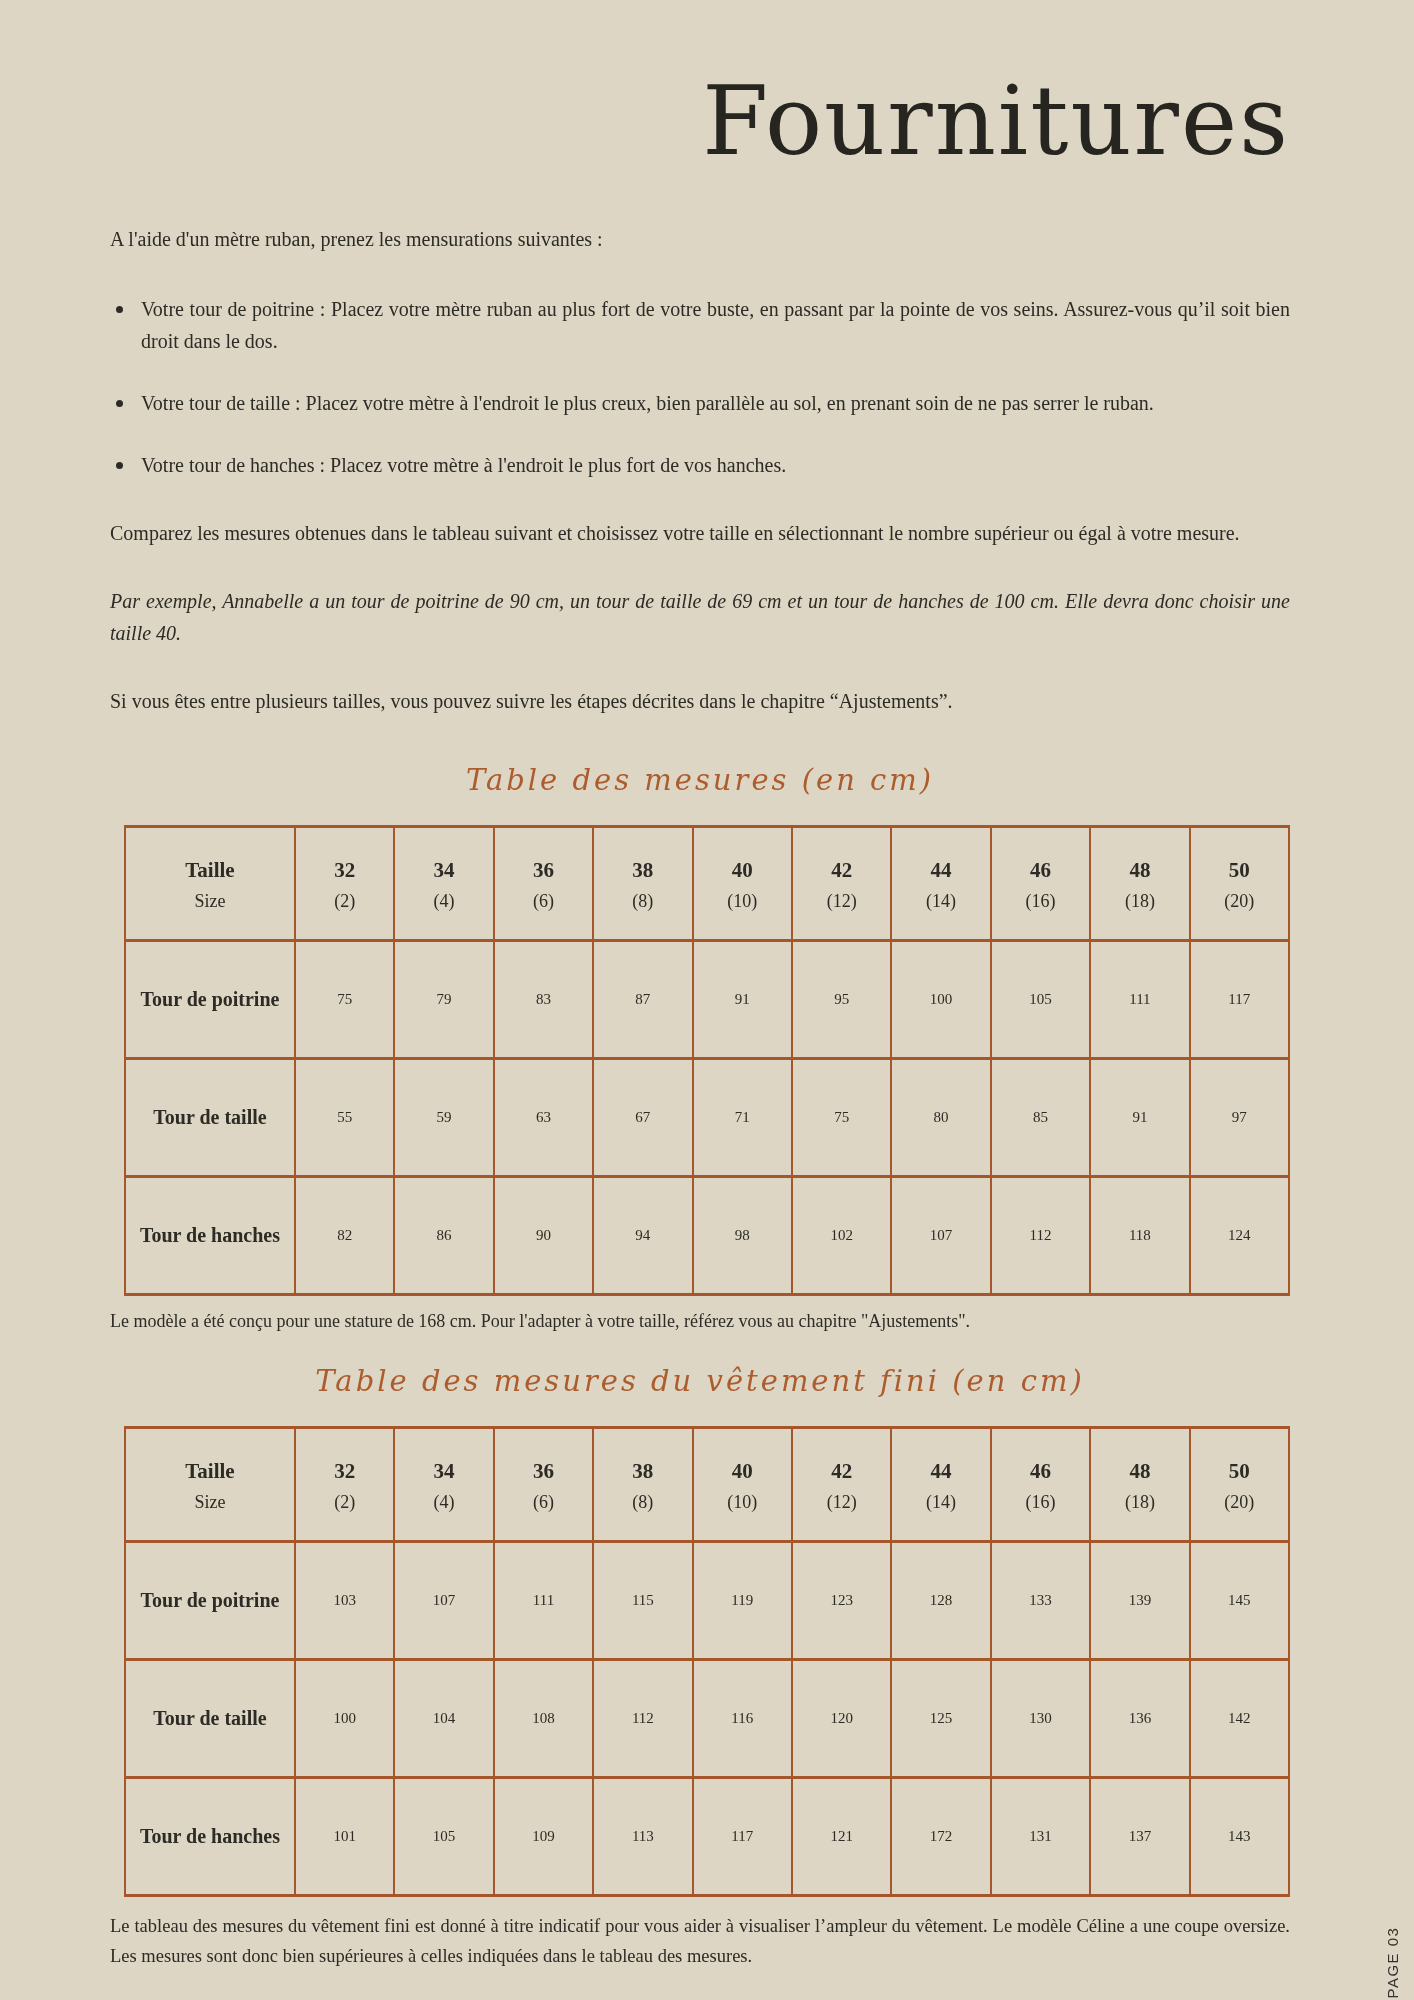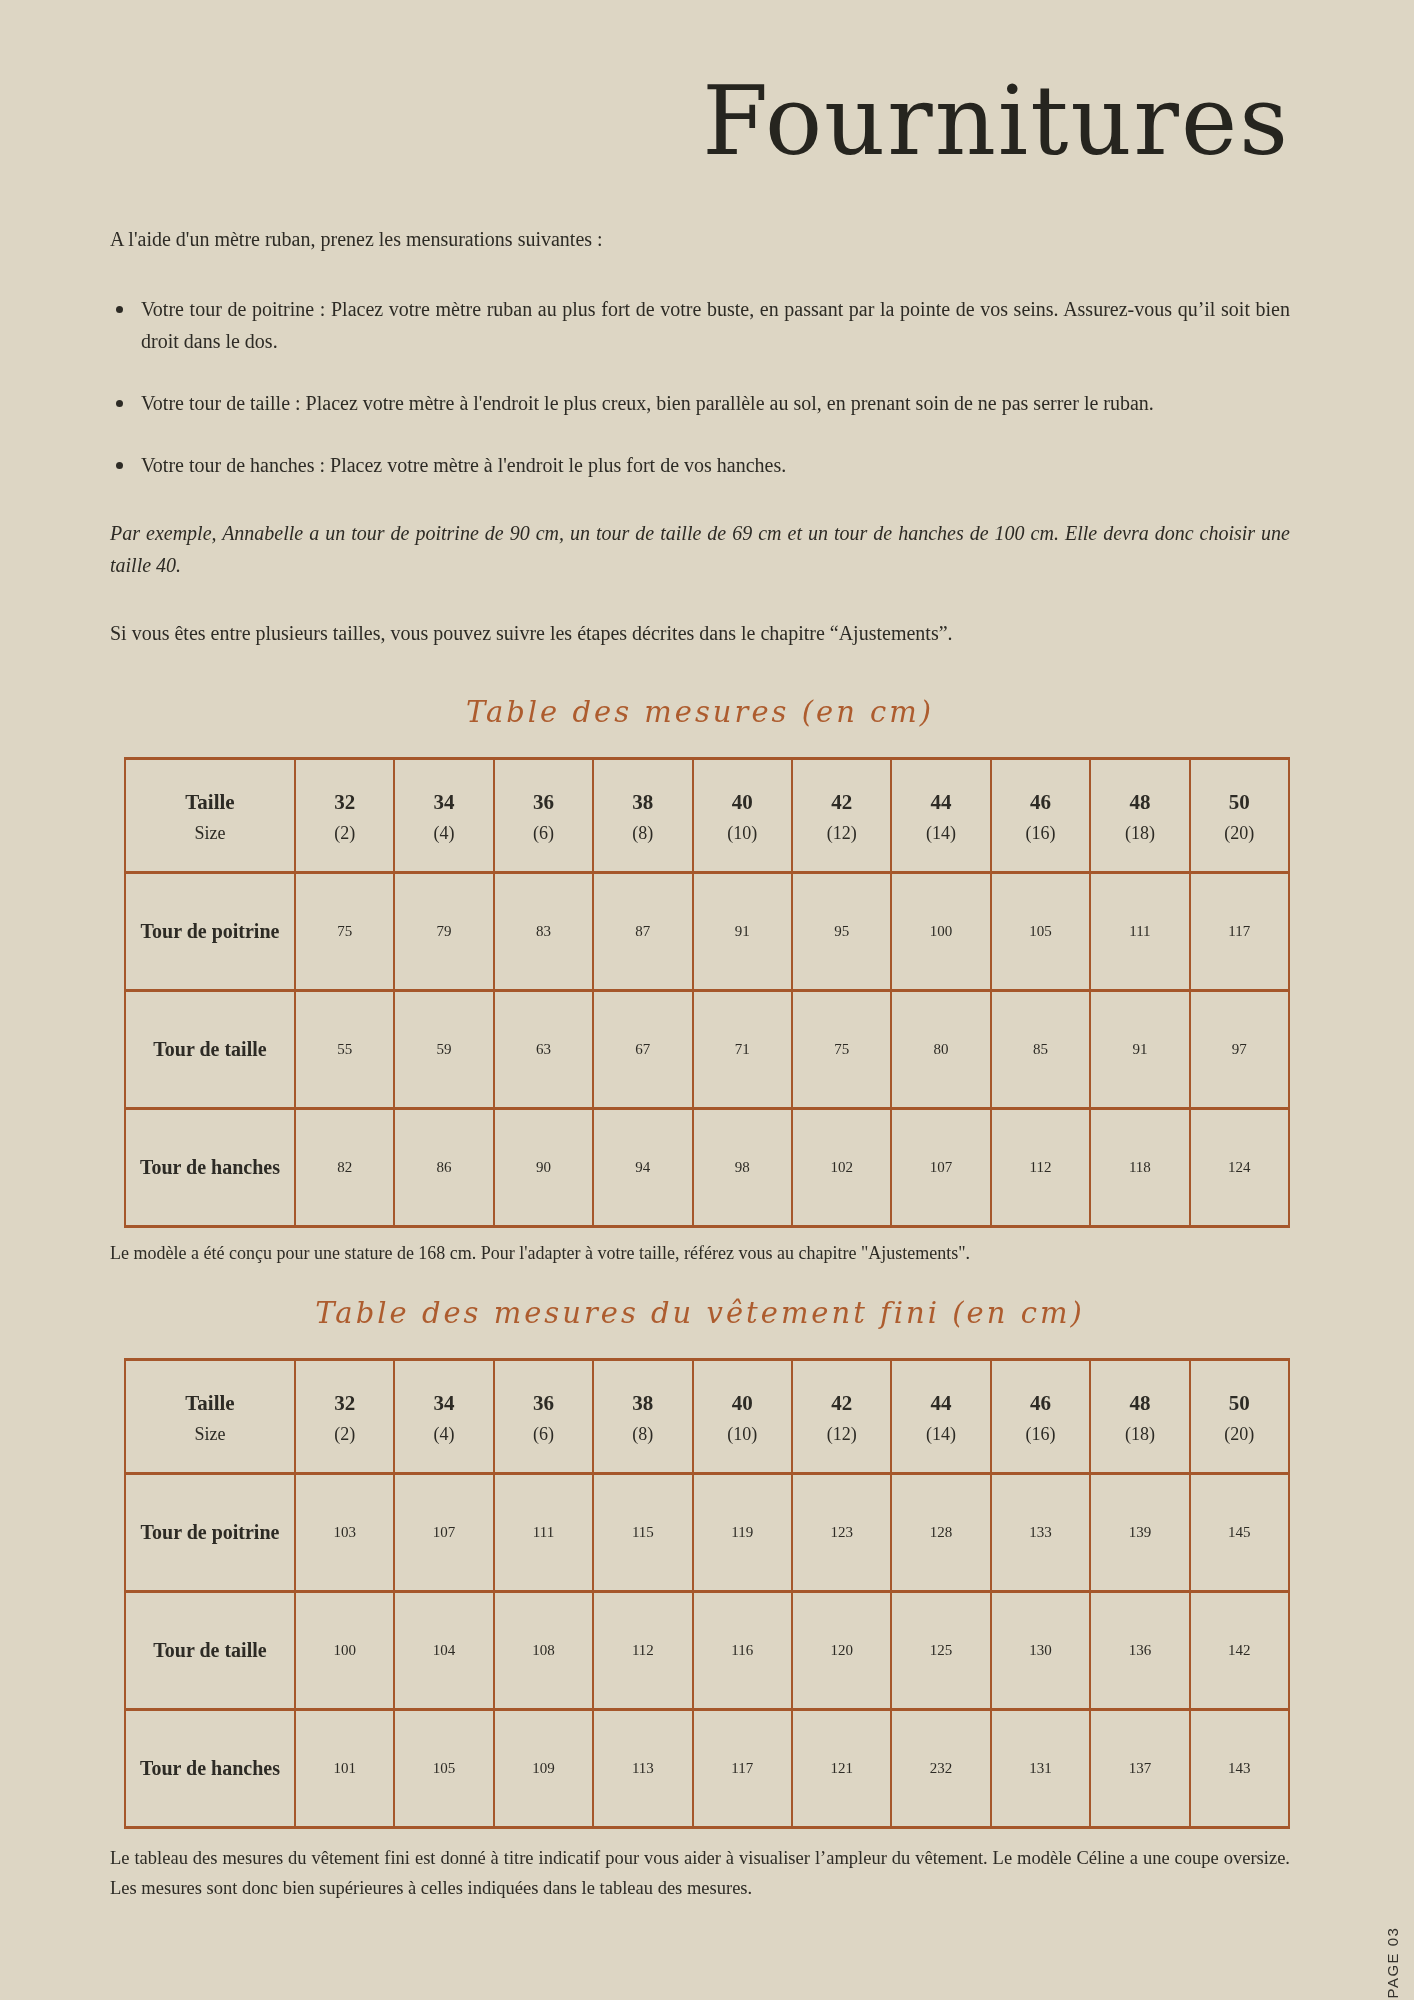--- a/index.html
+++ b/index.html
@@ -90,20 +90,21 @@
     <li>
       <span class="dot"></span>
       <span>Votre tour de taille : Placez votre mètre à l'endroit le plus creux, bien parallèle au sol, en prenant soin de ne pas serrer le ruban.</span>
     </li>
     <li>
       <span class="dot"></span>
       <span>Votre tour de hanches : Placez votre mètre à l'endroit le plus fort de vos hanches.</span>
     </li>
   </ul>
 
+  <p class="para">Comparez les mesures obtenues dans le tableau suivant et choisissez votre taille en sélectionnant le nombre supérieur ou égal à votre mesure.</p>
 
   <p class="para example">Par exemple, Annabelle a un tour de poitrine de 90 cm, un tour de taille de 69 cm et un tour de hanches de 100 cm. Elle devra donc choisir une taille 40.</p>
 
   <p class="para">Si vous êtes entre plusieurs tailles, vous pouvez suivre les étapes décrites dans le chapitre “Ajustements”.</p>
 
   <h2 class="script-heading">Table des mesures (en cm)</h2>
 
   <table class="sizes">
     <colgroup>
         <col class="lbl">
@@ -291,21 +292,21 @@
         <tr class="row">
           <td>
             <span class="row-label">Tour de hanches</span>
           </td>
           <td><span class="val">101</span></td>
           <td><span class="val">105</span></td>
           <td><span class="val">109</span></td>
           <td><span class="val">113</span></td>
           <td><span class="val">117</span></td>
           <td><span class="val">121</span></td>
-          <td><span class="val">232</span></td>
+          <td><span class="val">172</span></td>
           <td><span class="val">131</span></td>
           <td><span class="val">137</span></td>
           <td><span class="val">143</span></td>
         </tr>
       </tbody>
     </table>
 
   <p class="footnote">Le tableau des mesures du vêtement fini est donné à titre indicatif pour vous aider à visualiser l’ampleur du vêtement. Le modèle Céline a une coupe oversize. Les mesures sont donc bien supérieures à celles indiquées dans le tableau des mesures.</p>
 
   <div class="page-number">PAGE 03</div>

